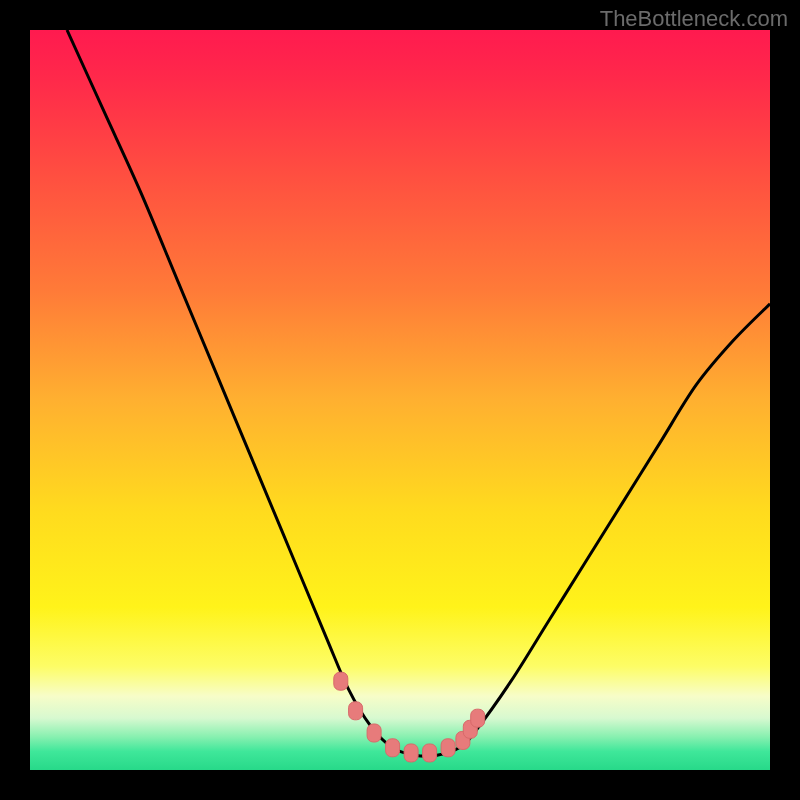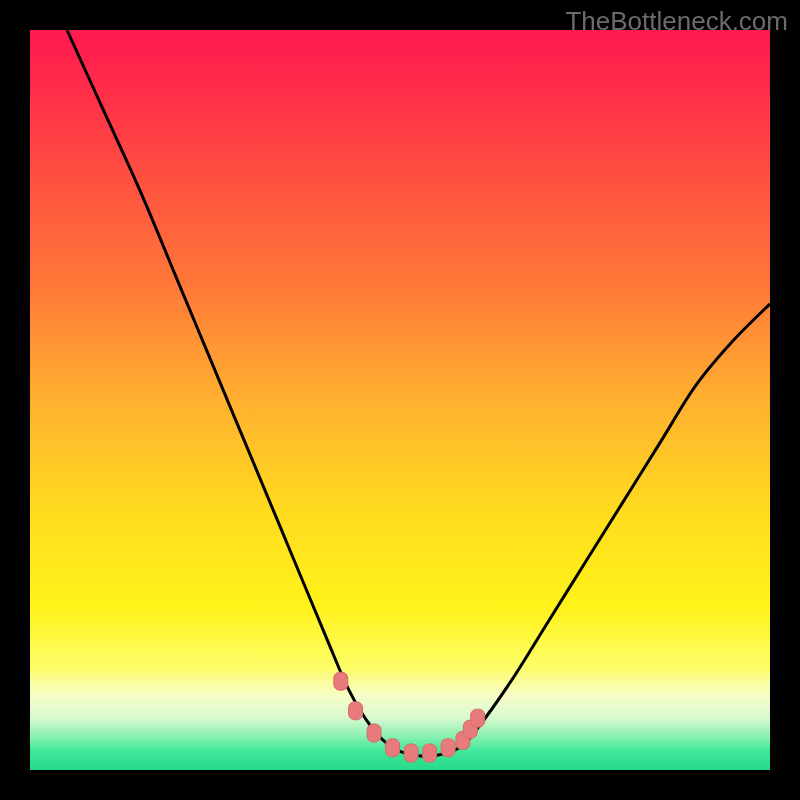--- a/index.html
+++ b/index.html
@@ -26,21 +26,21 @@
   }
   .gradient {
     position: absolute;
     inset: 0;
   }
   .watermark {
     position: absolute;
     top: 6px;
     right: 12px;
     color: #6b6b6b;
-    font-size: 26px;
+    font-size: 22px;
     text-align: right;
     user-select: none;
   }
   svg.curve {
     position: absolute;
     inset: 0;
   }
 </style>
 </head>
 <body>

